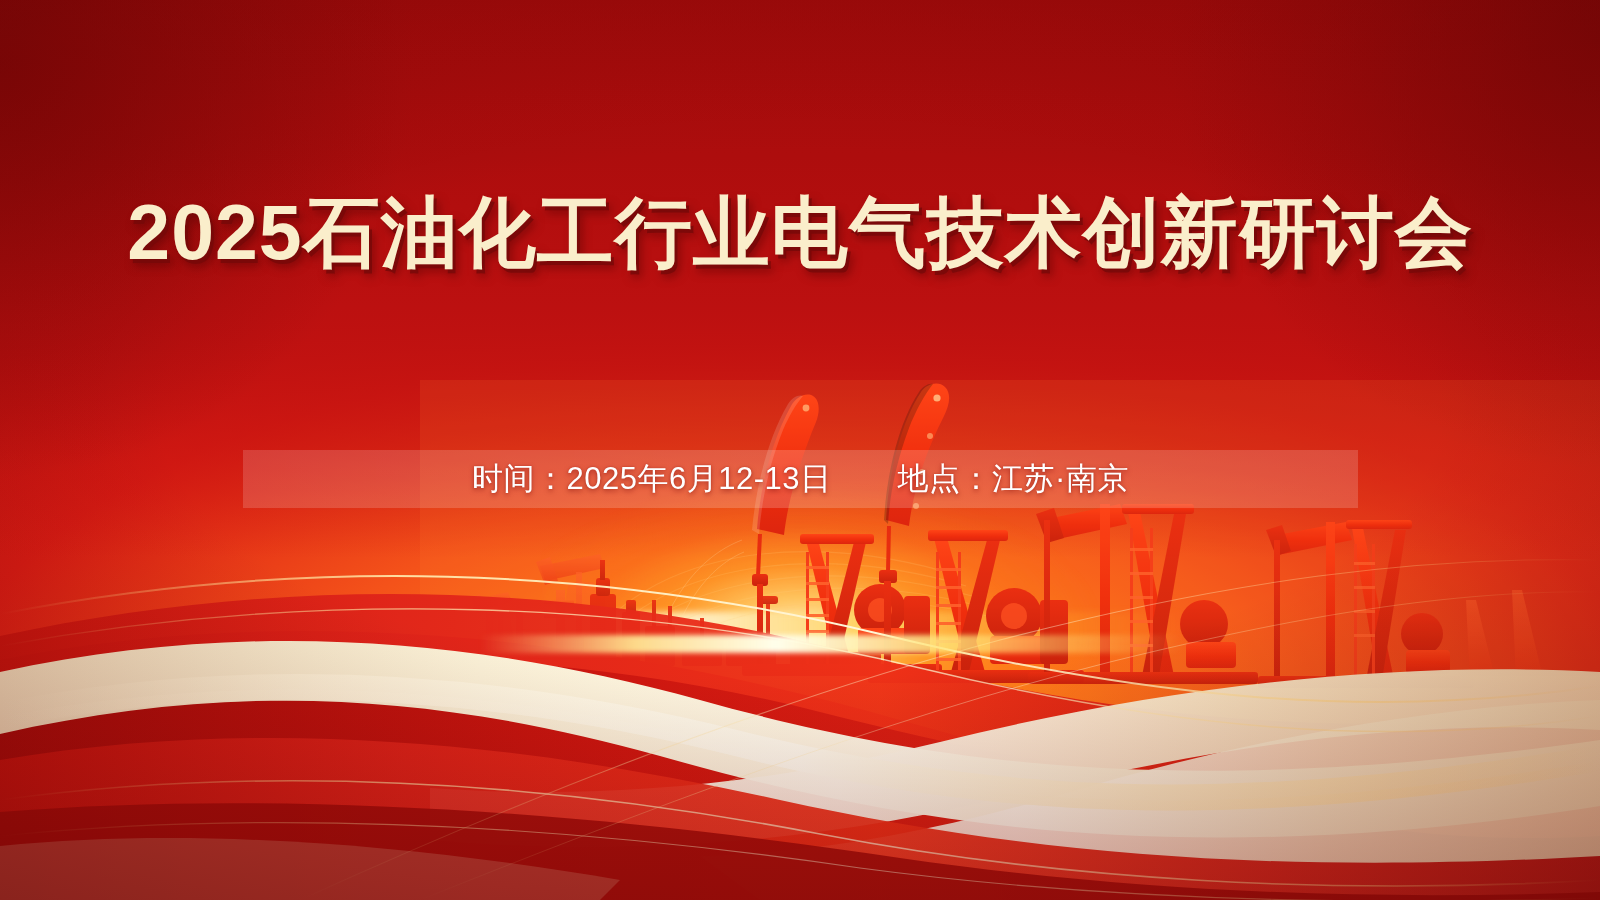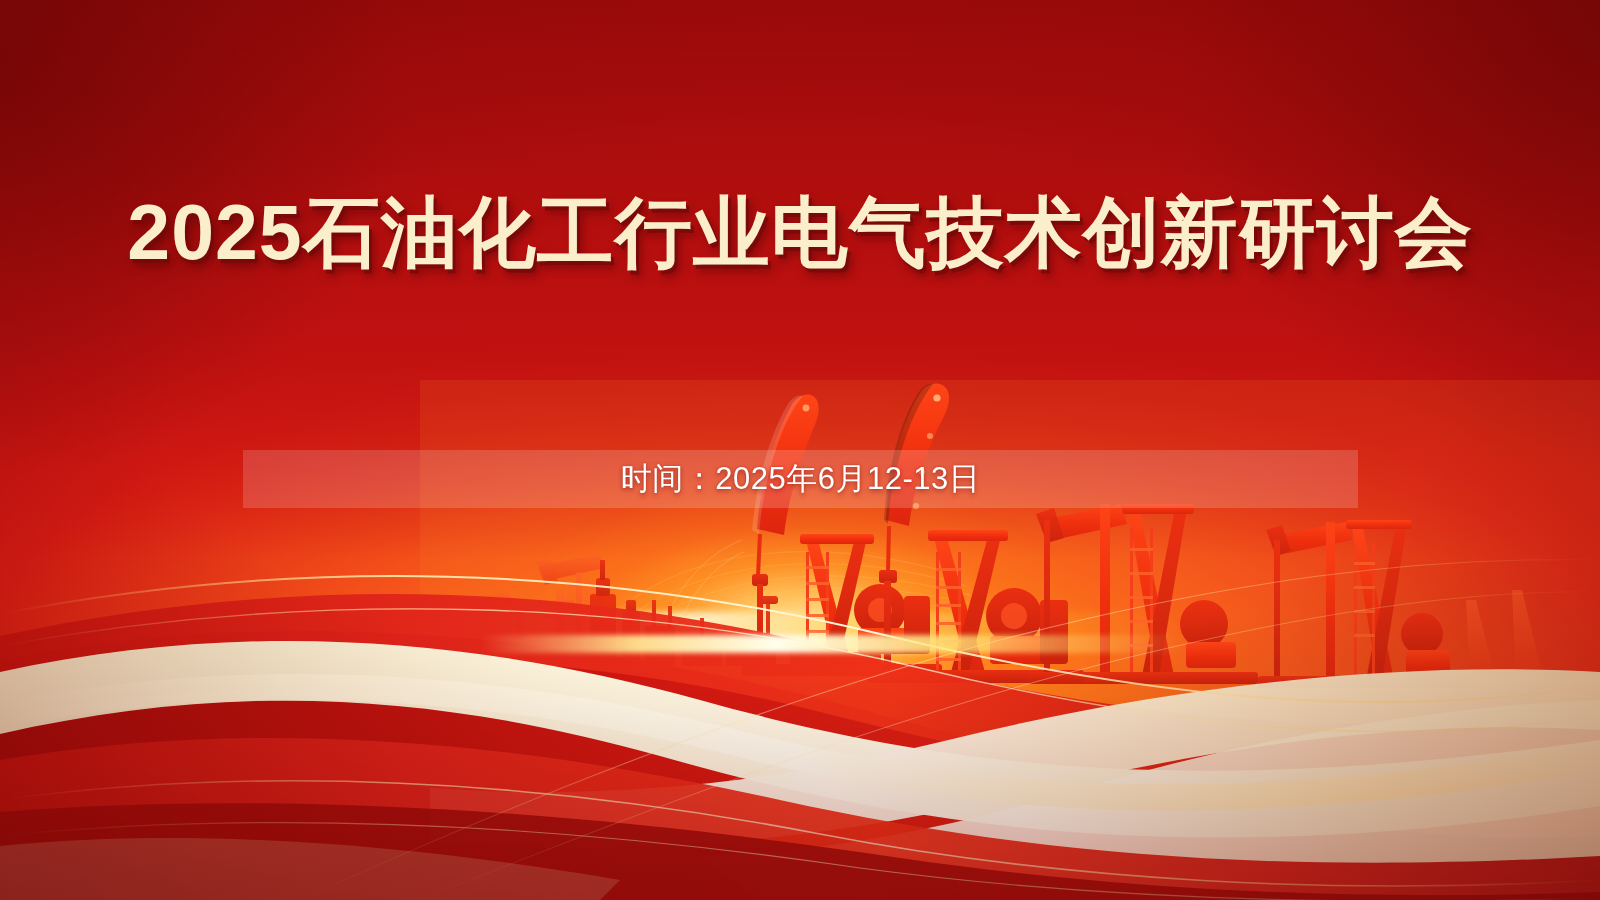--- a/index.html
+++ b/index.html
@@ -380,15 +380,16 @@
   </svg>
 
   <div class="bg-vignette"></div>
 
   <div class="title-wrap">
     <span class="title-line l1">2025石油化工行业电气技术创新研讨会</span>
   </div>
 
   <div class="info-bar">
     <span class="info-item">时间：2025年6月12-13日</span>
+    <span class="info-item">地点：江苏·南京</span>
   </div>
 
 </div>
 
 </body></html>

